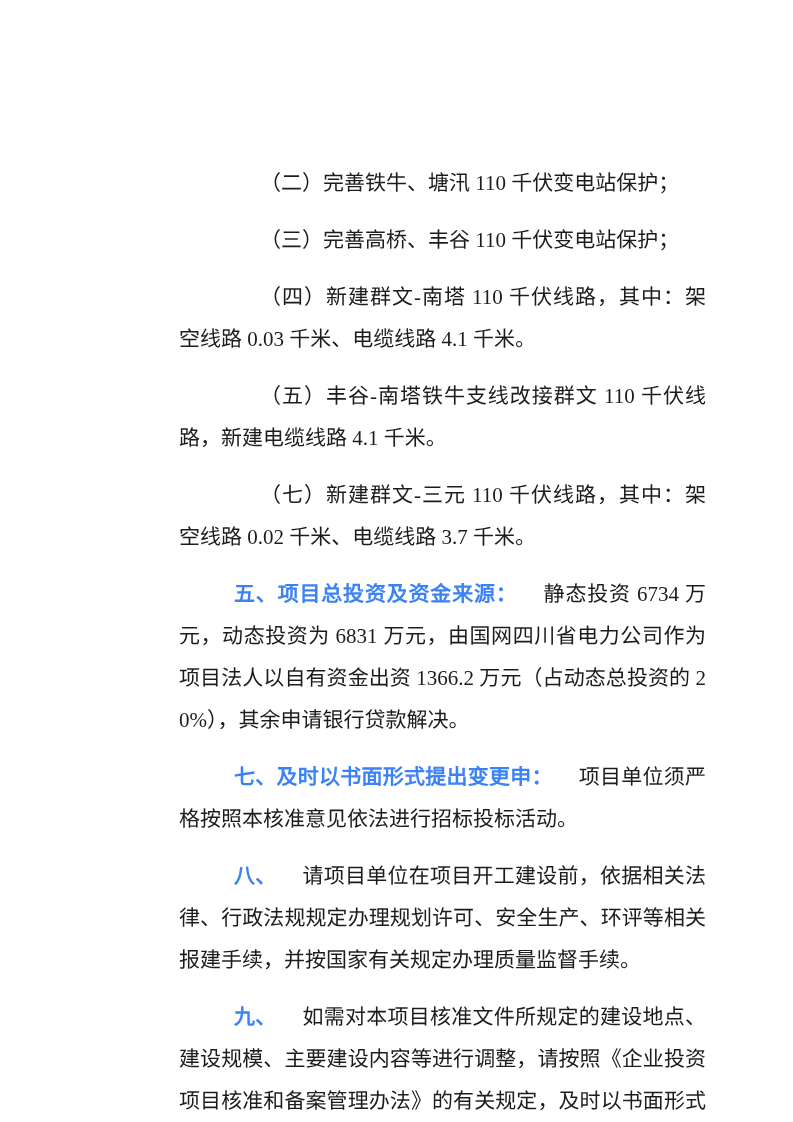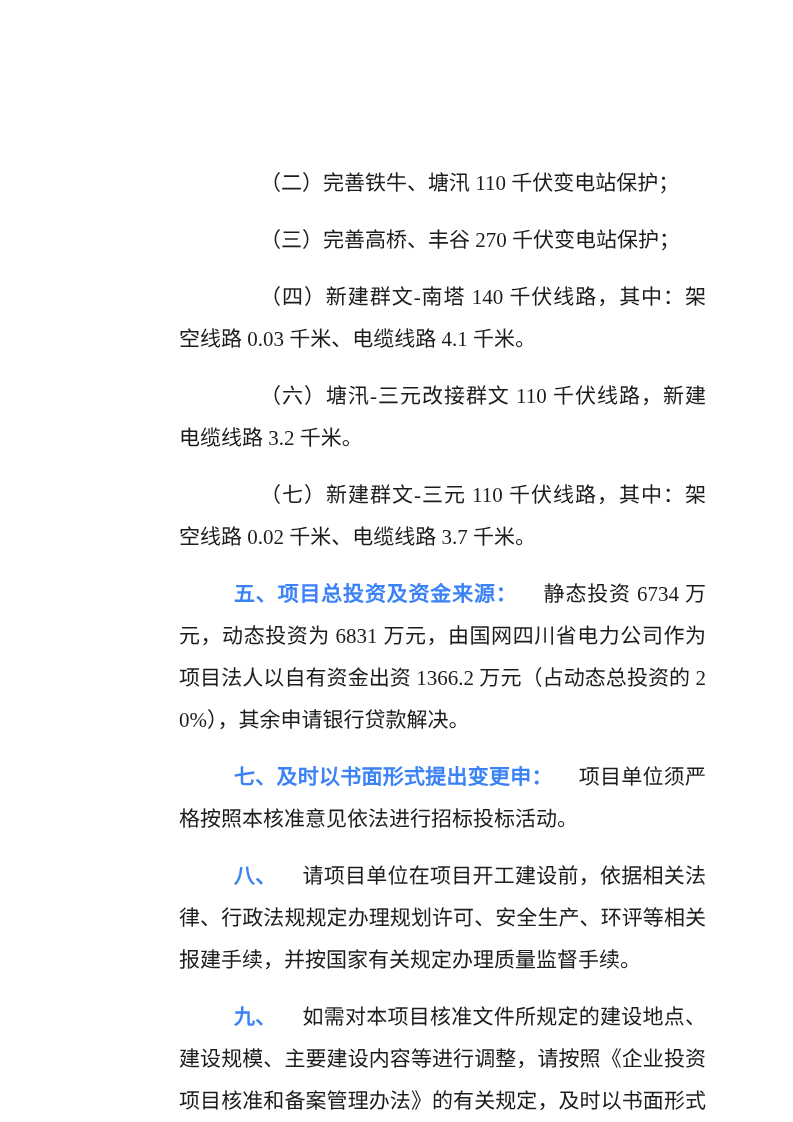--- a/index.html
+++ b/index.html
@@ -43,26 +43,26 @@
   }
 </style>
 </head>
 <body>
 
 <div class="page">
   <div class="content">
 
     <p class="para"><span class="para-lead"></span><span class="para-text">（二）完善铁牛、塘汛 110 千伏变电站保护；</span></p>
 
-    <p class="para"><span class="para-lead"></span><span class="para-text">（三）完善高桥、丰谷 270 千伏变电站保护；</span></p>
+    <p class="para"><span class="para-lead"></span><span class="para-text">（三）完善高桥、丰谷 110 千伏变电站保护；</span></p>
 
-    <p class="para"><span class="para-lead"></span><span class="para-text">（四）新建群文-南塔 140 千伏线路，其中：架空线路 0.03 千米、电缆线路 4.1 千米。</span></p>
+    <p class="para"><span class="para-lead"></span><span class="para-text">（四）新建群文-南塔 110 千伏线路，其中：架空线路 0.03 千米、电缆线路 4.1 千米。</span></p>
 
+    <p class="para"><span class="para-lead"></span><span class="para-text">（五）丰谷-南塔铁牛支线改接群文 110 千伏线路，新建电缆线路 4.1 千米。</span></p>
 
-    <p class="para"><span class="para-lead"></span><span class="para-text">（六）塘汛-三元改接群文 110 千伏线路，新建电缆线路 3.2 千米。</span></p>
 
     <p class="para"><span class="para-lead"></span><span class="para-text">（七）新建群文-三元 110 千伏线路，其中：架空线路 0.02 千米、电缆线路 3.7 千米。</span></p>
 
     <p class="para"><span class="para-lead">五、项目总投资及资金来源：</span><span class="para-text">静态投资 6734 万元，动态投资为 6831 万元，由国网四川省电力公司作为项目法人以自有资金出资 1366.2 万元（占动态总投资的 20%），其余申请银行贷款解决。</span></p>
 
 
     <p class="para"><span class="para-lead">七、及时以书面形式提出变更申：</span><span class="para-text">项目单位须严格按照本核准意见依法进行招标投标活动。</span></p>
 
     <p class="para"><span class="para-lead">八、</span><span class="para-text">请项目单位在项目开工建设前，依据相关法律、行政法规规定办理规划许可、安全生产、环评等相关报建手续，并按国家有关规定办理质量监督手续。</span></p>
 

